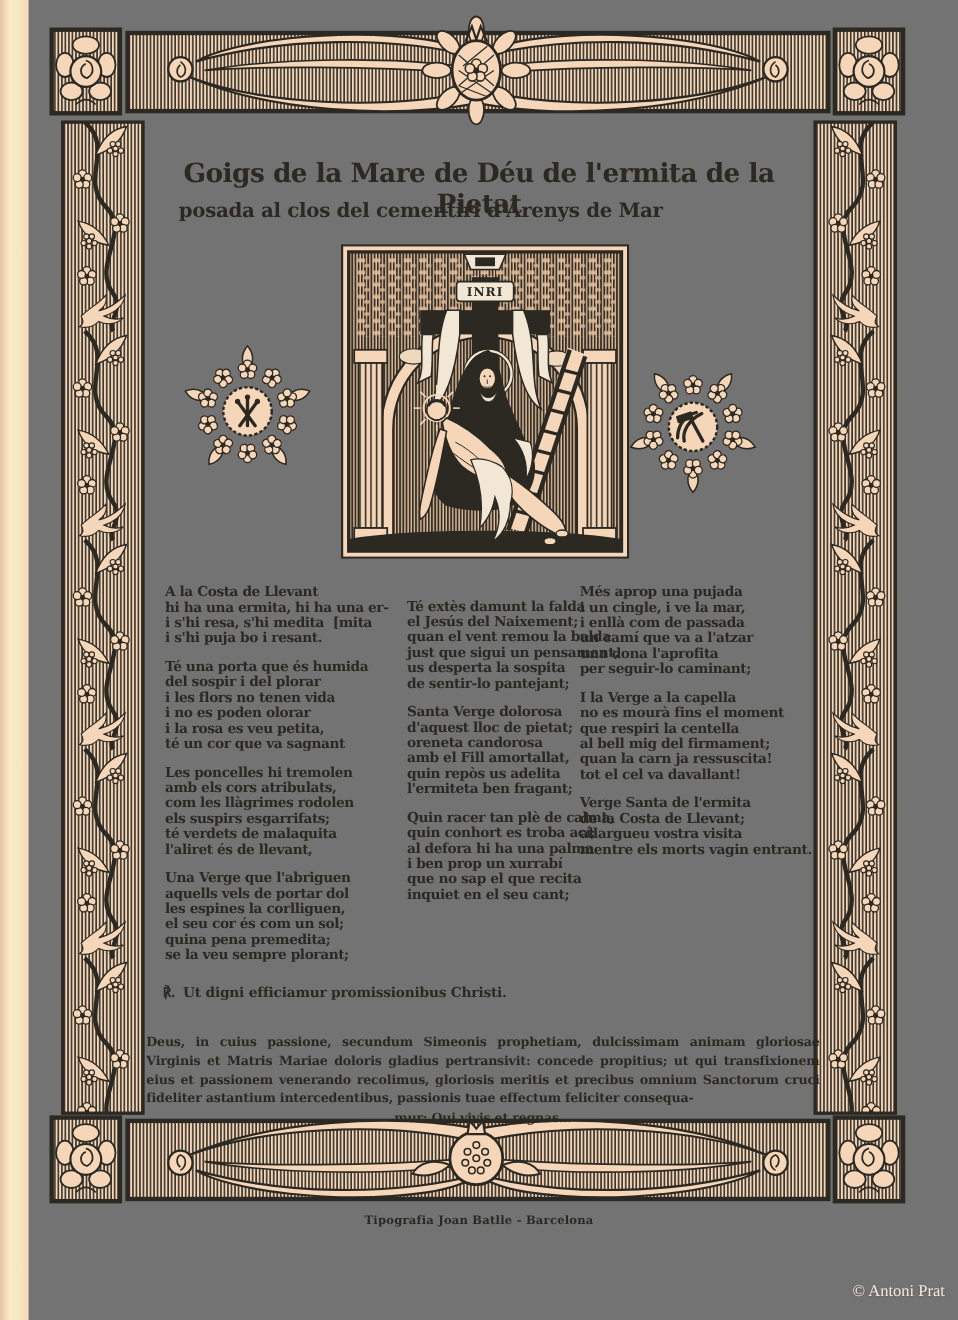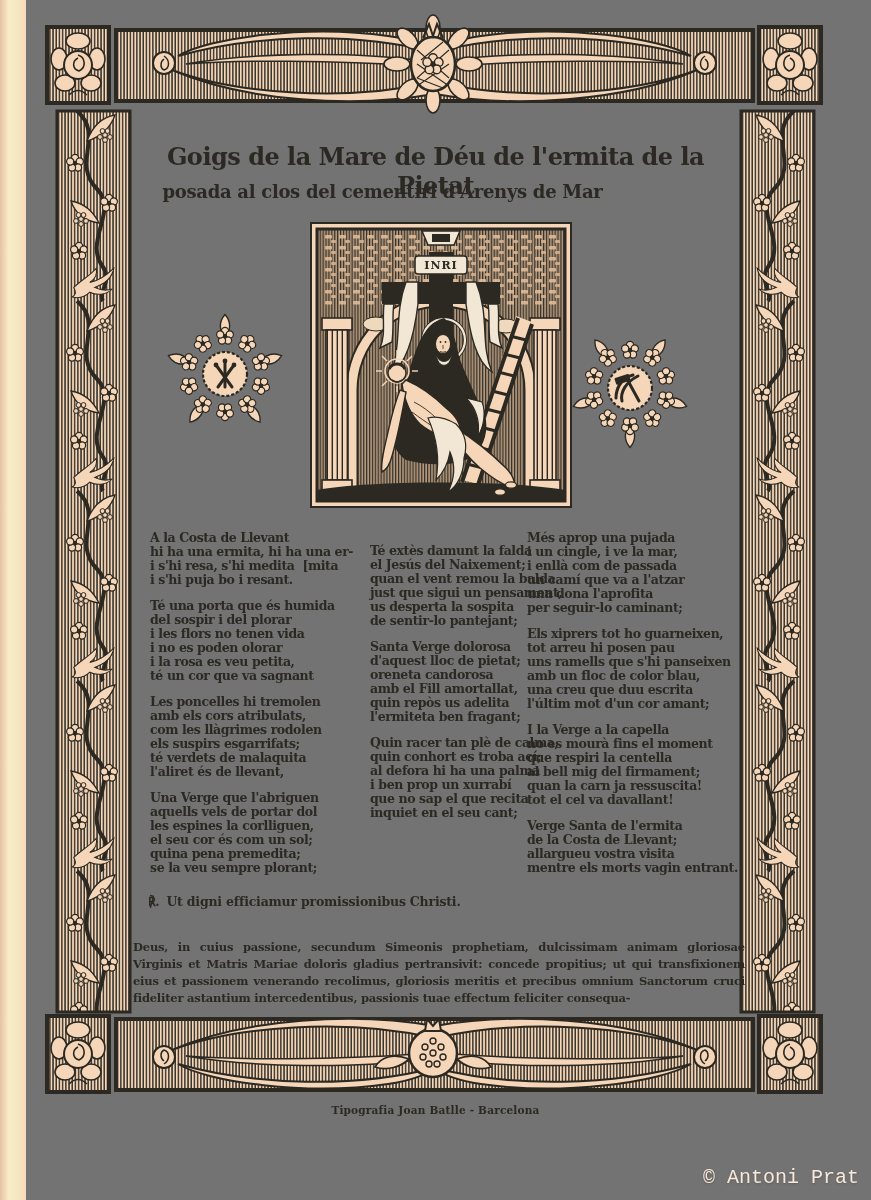--- a/index.html
+++ b/index.html
@@ -25,22 +25,22 @@
         justify-content:space-between;font-size:12.5px;font-weight:bold;letter-spacing:-0.2px;}
   .vmark{margin-right:7px;}
   .oremus{position:absolute;left:130px;top:913px;width:611px;text-align:center;
         font-size:15px;font-weight:bold;}
   .prayer{position:absolute;left:133px;top:939px;width:612px;font-size:11.5px;
         line-height:17px;font-weight:bold;letter-spacing:-0.2px;}
   .prayer-body{text-align:justify;margin:0;}
   .prayer-last{text-align:center;margin-top:1px;}
   .printer{position:absolute;left:130px;top:1104px;width:611px;text-align:center;
         font-size:10.5px;font-weight:bold;letter-spacing:0.2px;}
-  .copyright{position:absolute;right:12px;top:1166px;font-family:Liberation Mono, monospace;
-        font-size:20px;color:#f2eae1;text-shadow:0 1px 2px rgba(100,70,45,.55);}
+  .copyright{position:absolute;right:12px;top:1166px;font-family:Liberation Serif, serif;
+        font-size:15px;color:#f2eae1;text-shadow:0 1px 2px rgba(100,70,45,.55);}
 </style>
 </head>
 <body>
 
 <div class="page">
 
   <div class="edge-strip"></div>
 
   <svg class="frame" width="871" height="1200" viewBox="0 0 871 1200" aria-hidden="true">
     <defs>
@@ -450,45 +450,40 @@
 que no sap el que recita
 inquiet en el seu cant;</div>
   </div>
   <div class="col col3">
     <div class="stanza">Més aprop una pujada
 i un cingle, i ve la mar,
 i enllà com de passada
 un camí que va a l'atzar
 una dona l'aprofita
 per seguir-lo caminant;</div>
-    <div class="stanza">Els xiprers tot ho guarneixen,
-tot arreu hi posen pau
-uns ramells que s'hi panseixen
-amb un floc de color blau,
-una creu que duu escrita
-l'últim mot d'un cor amant;</div>
     <div class="stanza">I la Verge a la capella
 no es mourà fins el moment
 que respiri la centella
 al bell mig del firmament;
 quan la carn ja ressuscita!
 tot el cel va davallant!</div>
     <div class="stanza">Verge Santa de l'ermita
 de la Costa de Llevant;
 allargueu vostra visita
 mentre els morts vagin entrant.</div>
   </div>
 
   <div class="versicle-row">
     <div>
       <span class="vmark">℟.</span><span>Ut digni efficiamur promissionibus Christi.</span>
     </div>
   </div>
 
   <div class="prayer">
     <p class="prayer-body">Deus, in cuius passione, secundum Simeonis prophetiam, dulcissimam animam gloriosae Virginis et Matris Mariae doloris gladius pertransivit: concede propitius; ut qui transfixionem eius et passionem venerando recolimus, gloriosis meritis et precibus omnium Sanctorum cruci fideliter astantium intercedentibus, passionis tuae effectum feliciter consequa-</p>
+    <div class="prayer-last">mur: Qui vivis et regnas...</div>
   </div>
 
   <div class="printer">Tipografia Joan Batlle - Barcelona</div>
 
   <div class="copyright">© Antoni Prat</div>
 
 </div>
 
 </body></html>

